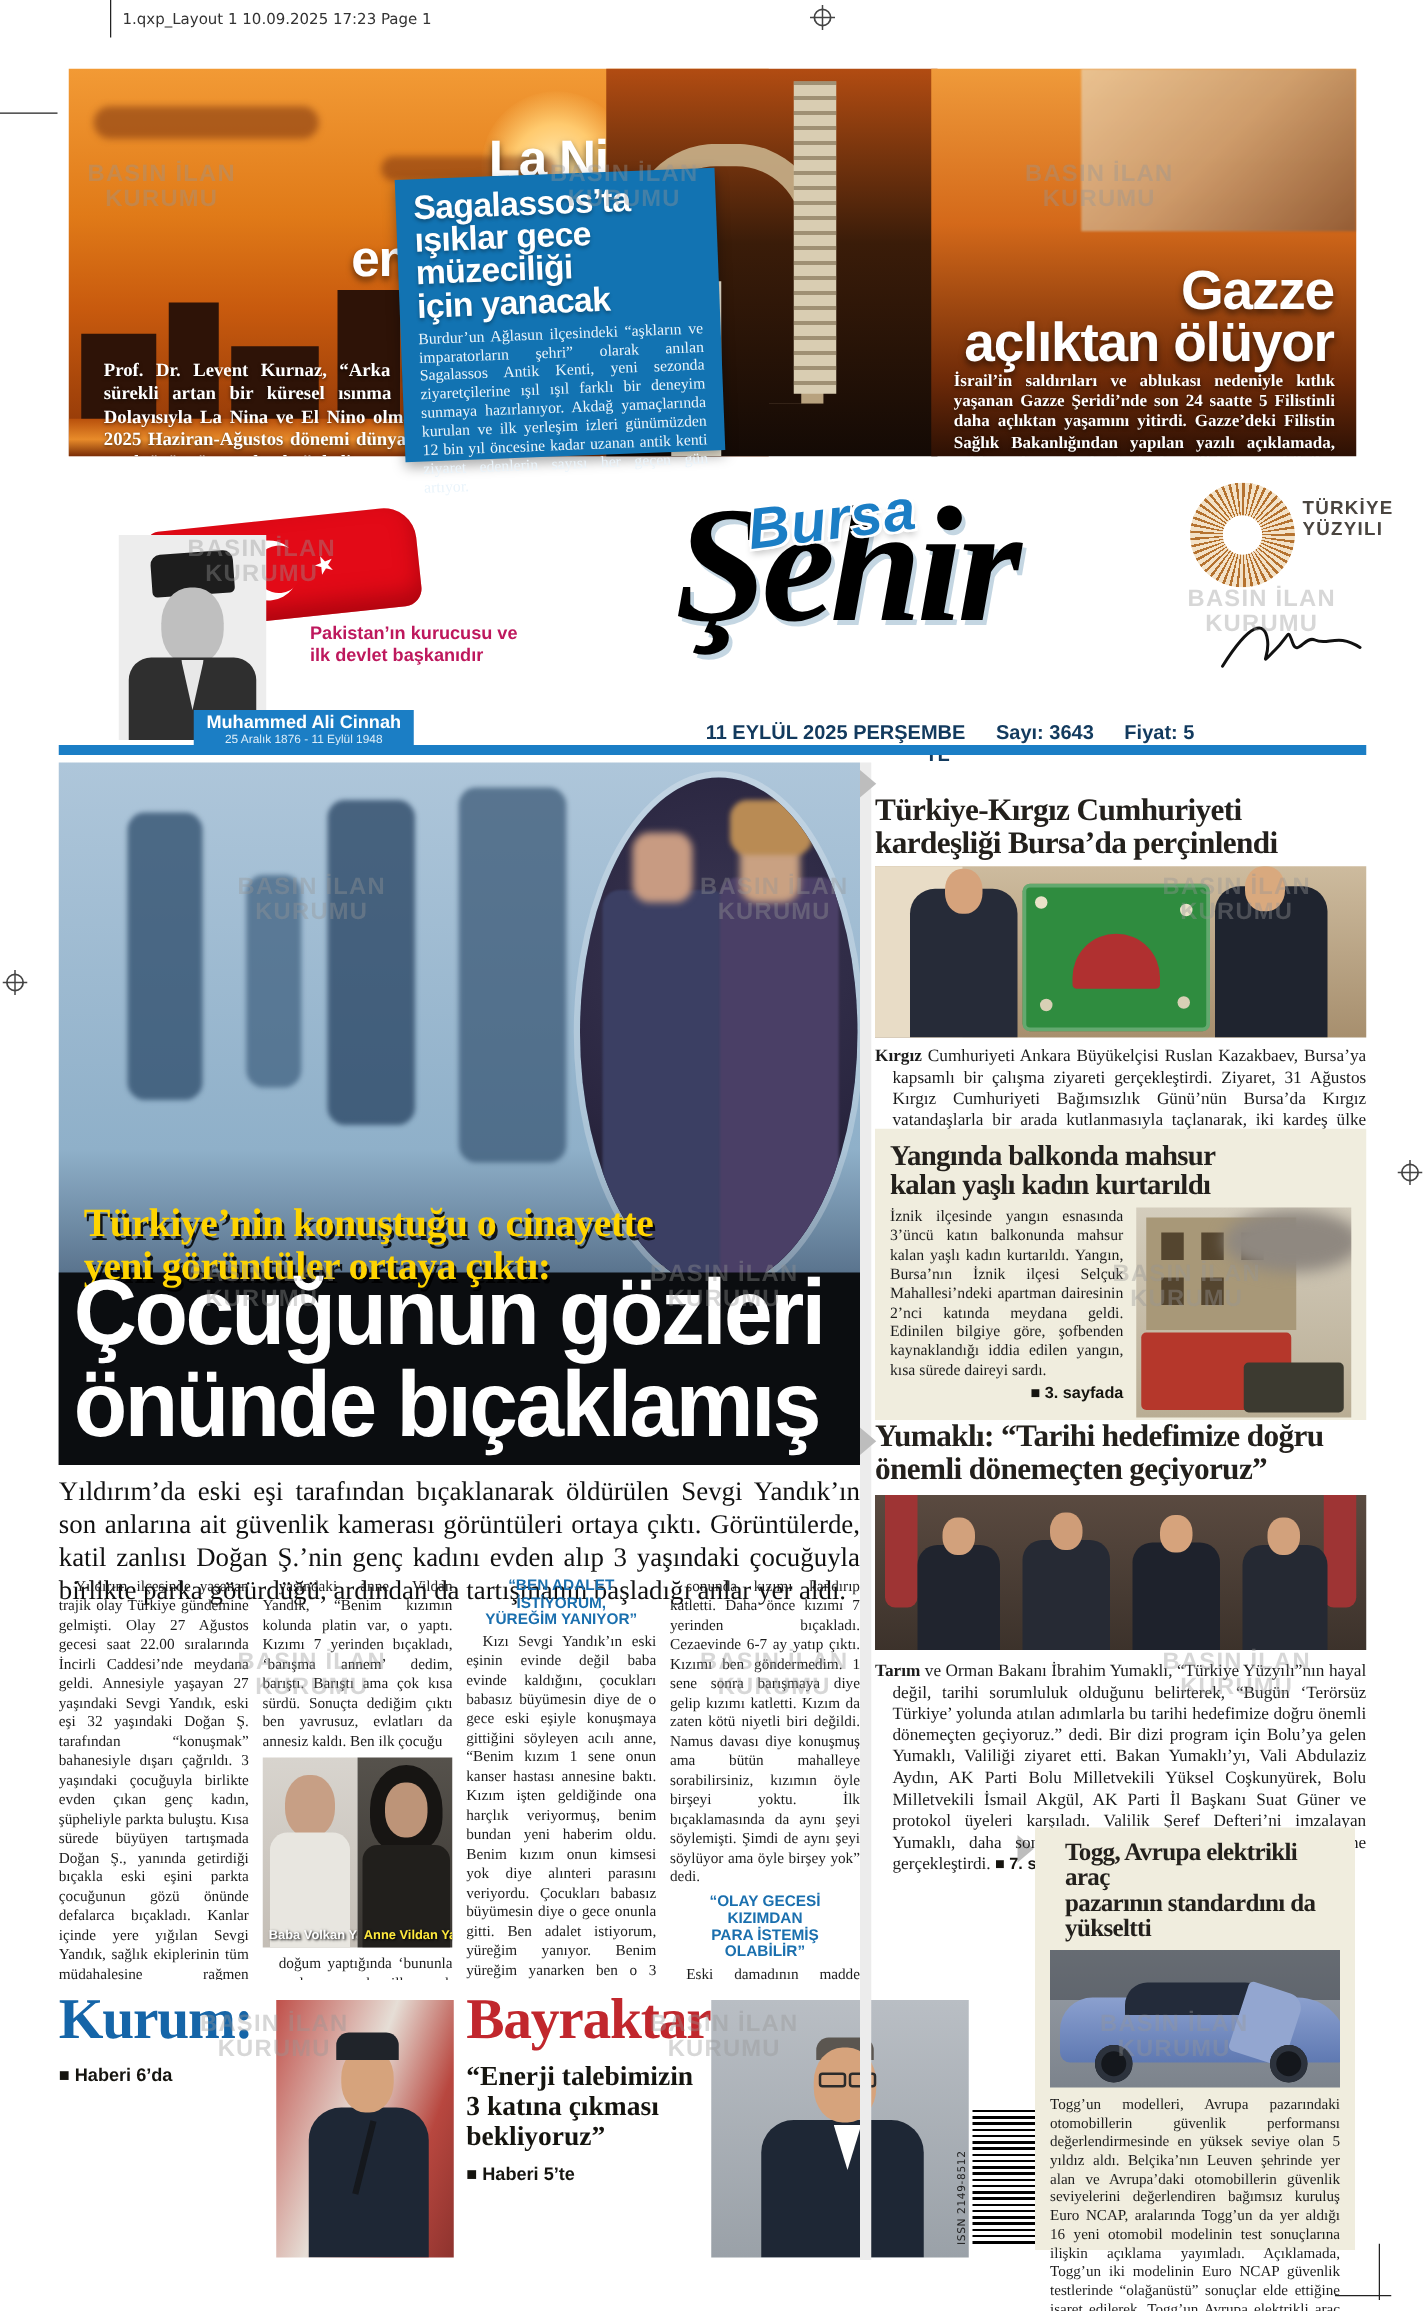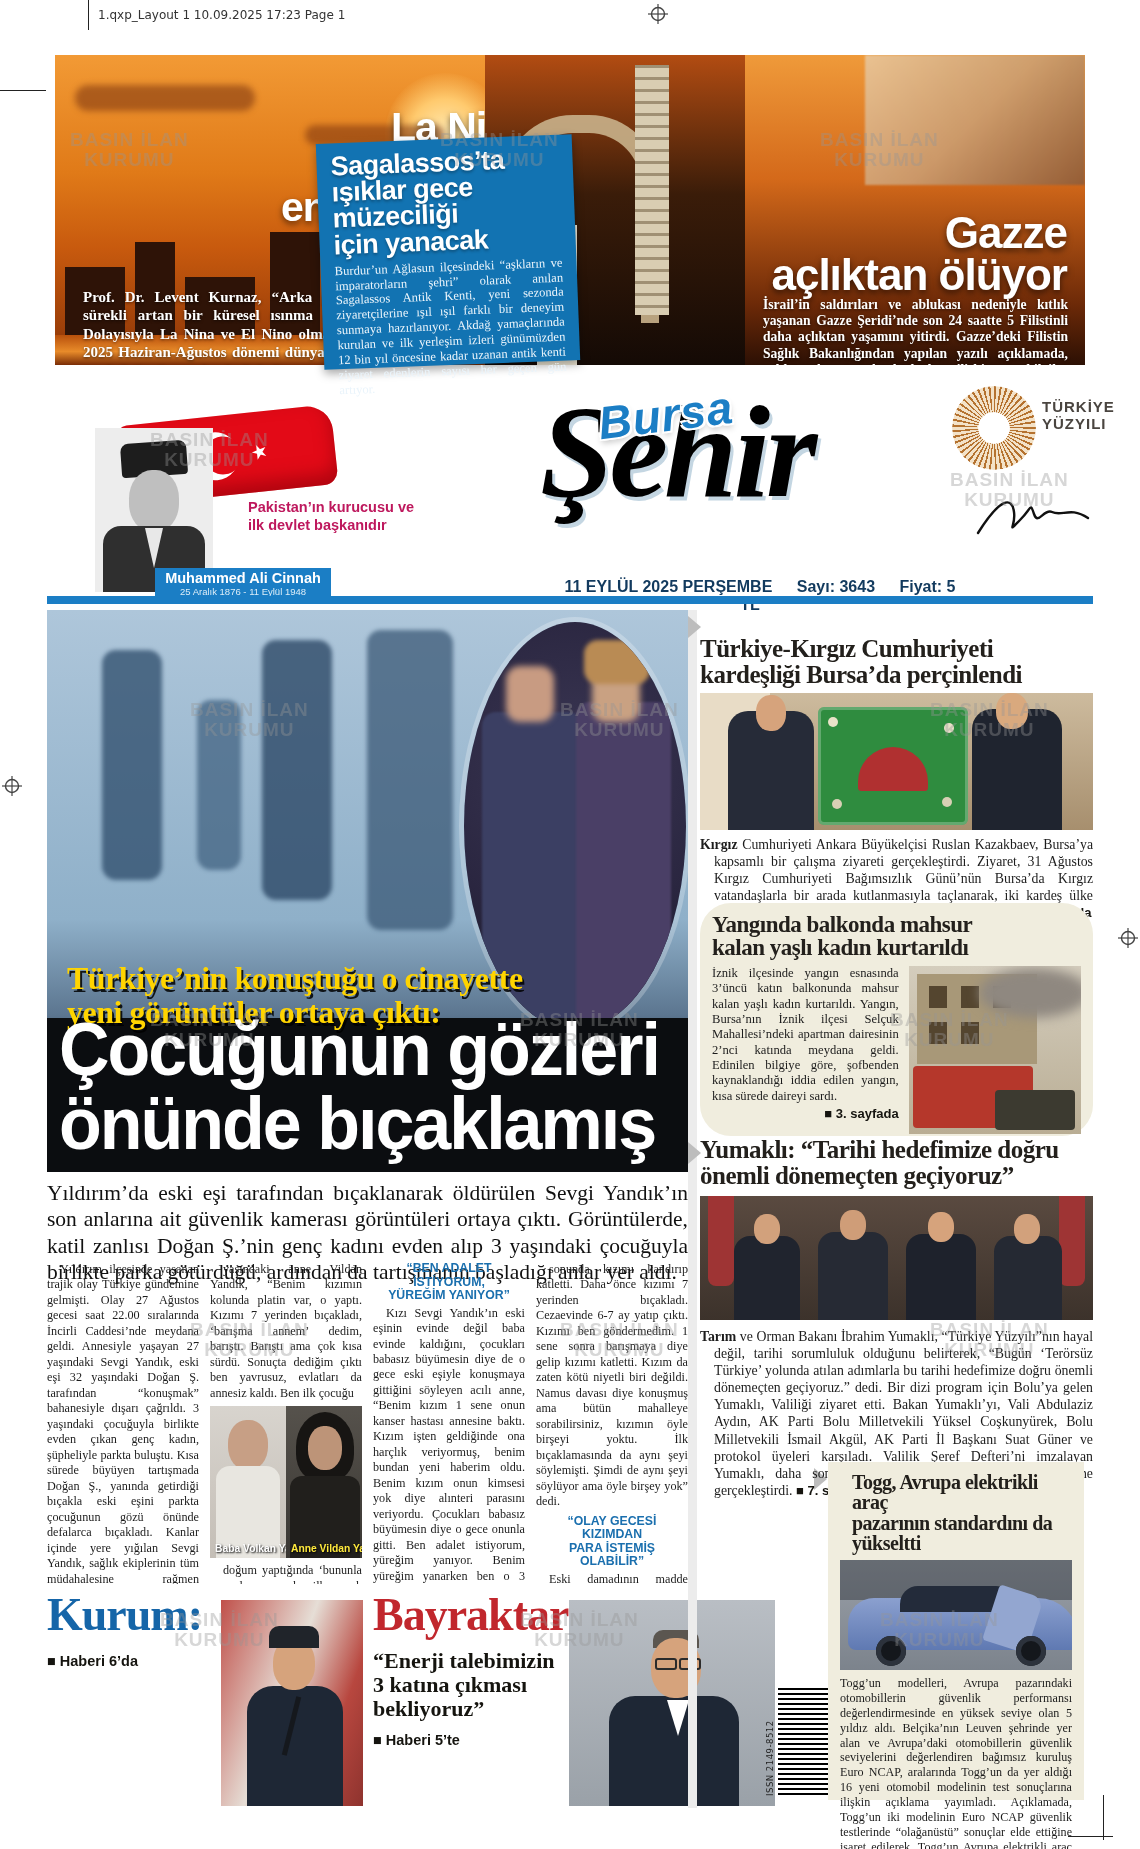--- a/index.html
+++ b/index.html
@@ -135,21 +135,21 @@
   .kirgiz .rh{font-size:25px;margin-top:24px;}
   .kirgiz-photo{margin-top:6px;width:393px;height:137px;background:linear-gradient(180deg,#cdbb9e 0%,#a78f6e 100%);position:relative;overflow:hidden;}
   .greenpanel{position:absolute;left:118px;top:14px;width:150px;height:118px;background:#2f8c3f;border-radius:6px;
               box-shadow:inset 0 0 0 3px rgba(255,255,255,.25);}
   .dome{position:absolute;left:40px;top:40px;width:70px;height:44px;background:#b03030;border-radius:60px 60px 6px 6px;}
   .railbody{font-size:13.8px;line-height:1.24;text-align:justify;margin-top:6px;}
   .railbody .hang{padding-left:14px;text-indent:-14px;display:block;}
   .lead-b{font-weight:bold;}
   .pageref{font-family:"Liberation Sans",sans-serif;font-weight:bold;font-size:13px;color:#15140f;}
   .beige{background:#f0edde;padding:10px 12px;box-sizing:border-box;}
-  .yangin{top:903px;height:233px;width:393px;border-radius:31px;}
+  .yangin{top:903px;height:233px;width:393px;}
   .yangin .rh{font-size:23px;}
   .yangin-flex{display:flex;gap:10px;margin-top:6px;}
   .yangin-body{width:52%;font-size:12.6px;line-height:1.22;text-align:justify;}
   .fire-photo{width:48%;height:168px;background:linear-gradient(180deg,#d4cdbd 0%,#b9ad94 100%);position:relative;overflow:hidden;}
   .smoke{position:absolute;left:70px;top:2px;width:110px;height:50px;background:#8f8880;border-radius:50%;filter:blur(6px);}
   .bldg{position:absolute;left:8px;top:8px;width:120px;height:90px;background:#a89878;}
   .win{position:absolute;width:18px;height:22px;background:#54452f;}
   .truck{position:absolute;left:4px;bottom:6px;width:120px;height:62px;background:#b5372b;border-radius:4px;}
   .truck2{position:absolute;right:6px;bottom:4px;width:80px;height:40px;background:#3c3a30;border-radius:4px;}
   .yumakli{top:1137px;}

